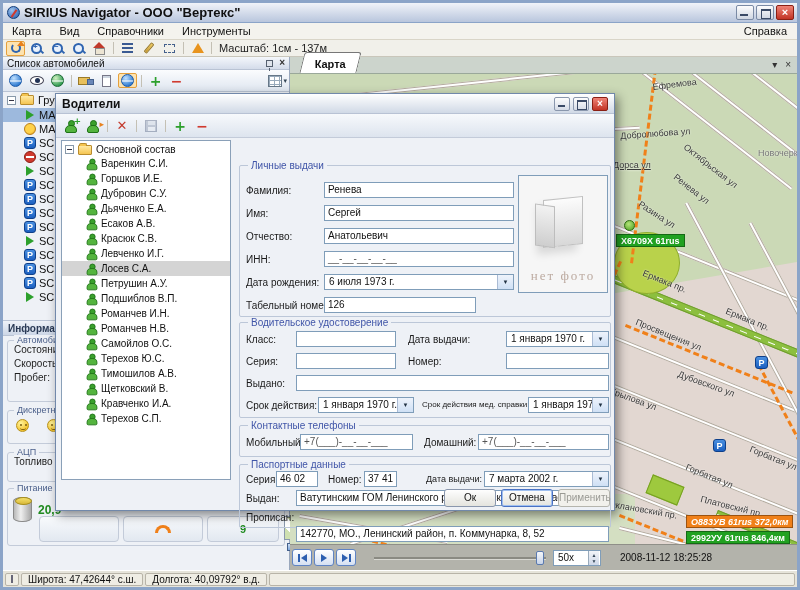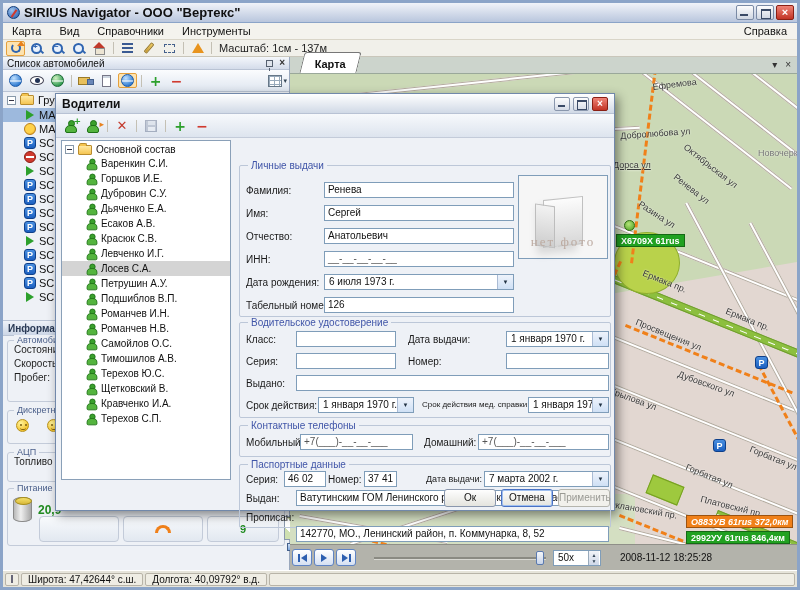--- a/index.html
+++ b/index.html
@@ -194,21 +194,21 @@
   .drow .person{transform:scale(.9);}
 
   .form{position:absolute;left:0;top:44px;width:560px;height:374px;font-size:10px;}
   .grp{position:absolute;border:1px solid #bcc7d8;border-radius:2px;}
   .grp-cap{position:absolute;top:-6px;left:8px;background:#eef1f6;padding:0 3px;font-size:10px;color:#4055a8;white-space:nowrap;}
   .flbl{position:absolute;color:#1a1a1a;white-space:nowrap;}
   .tb{position:absolute;height:16px;background:#fff;border:1px solid #7f9db9;font-size:10px;line-height:14px;padding:0 3px;white-space:nowrap;overflow:hidden;}
   .dsel{position:absolute;height:16px;background:#fff;border:1px solid #7f9db9;font-size:10px;line-height:14px;padding:0 18px 0 4px;white-space:nowrap;overflow:hidden;}
   .dsel::after{content:"▼";position:absolute;right:0;top:0;width:15px;height:14px;background:linear-gradient(#eef3fb,#cfe0f5);
                border-left:1px solid #aabbd4;font-size:6px;line-height:14px;text-align:center;color:#234;}
-  .photo{position:absolute;left:462px;top:37px;width:90px;height:84px;background:#f6f6f6;border:1px solid #7f9db9;}
+  .photo{position:absolute;left:462px;top:37px;width:90px;height:118px;background:#f6f6f6;border:1px solid #7f9db9;}
   .photo .fold{position:absolute;left:24px;top:22px;width:40px;height:48px;background:linear-gradient(#fcfcfc,#d8d8d8);
                border:1px solid #c0c0c0;transform:skewY(-6deg);box-shadow:-6px 6px 8px rgba(0,0,0,.12);}
   .photo .fold::before{content:"";position:absolute;left:-9px;top:4px;width:18px;height:40px;background:linear-gradient(#f2f2f2,#cecece);border:1px solid #bdbdbd;transform:skewY(14deg);}
   .nophoto{position:absolute;left:0;bottom:8px;width:100%;text-align:center;color:#bcaaa0;
            font-family:"Liberation Serif",serif;font-size:13px;letter-spacing:2px;}
   .okbtn{position:absolute;height:18px;border:1px solid #8a97ad;border-radius:3px;background:linear-gradient(#fefefe,#e4e4de);
          font-size:10px;text-align:center;line-height:16px;}
   .okbtn.focus{border-color:#4a72c4;box-shadow:inset 0 0 0 1px #a0c0f0;}
   .okbtn.disabled{color:#9a9a94;border-color:#b5b5ad;background:#f2f1ec;}
 </style>
@@ -623,25 +623,25 @@
           <div class="drow">
           <span class="person"></span>
           <span>Романчев Н.В.</span>
         </div>
           <div class="drow">
           <span class="person"></span>
           <span>Самойлов О.С.</span>
         </div>
           <div class="drow">
           <span class="person"></span>
+          <span>Терехов Ю.С.</span>
+        </div>
+          <div class="drow">
+          <span class="person"></span>
           <span>Тимошилов А.В.</span>
-        </div>
-          <div class="drow">
-          <span class="person"></span>
-          <span>Терехов Ю.С.</span>
         </div>
           <div class="drow">
           <span class="person"></span>
           <span>Щетковский В.</span>
         </div>
           <div class="drow">
           <span class="person"></span>
           <span>Кравченко И.А.</span>
         </div>
           <div class="drow">
@@ -660,21 +660,21 @@
       <div class="tb" style="left:268px;top:44px;width:190px">Ренева</div>
       <span class="flbl" style="left:190px;top:70px">Имя:</span>
       <div class="tb" style="left:268px;top:67px;width:190px">Сергей</div>
       <span class="flbl" style="left:190px;top:93px">Отчество:</span>
       <div class="tb" style="left:268px;top:90px;width:190px">Анатольевич</div>
       <span class="flbl" style="left:190px;top:116px">ИНН:</span>
       <div class="tb" style="left:268px;top:113px;width:190px;color:#555">__-__-__-__-__</div>
       <span class="flbl" style="left:190px;top:139px">Дата рождения:</span>
       <div class="dsel" style="left:268px;top:136px;width:190px">6  июля  1973 г.</div>
       <span class="flbl" style="left:190px;top:162px">Табельный номер:</span>
-      <div class="tb" style="left:268px;top:159px;width:190px">126</div>
+      <div class="tb" style="left:268px;top:159px;width:152px">126</div>
       <div class="photo">
         <span class="fold"></span>
         <span class="nophoto">нет фото</span>
       </div>
 
       <div class="grp" style="left:183px;top:184px;width:372px;height:96px">
         <span class="grp-cap">Водительское удостоверение</span>
       </div>
       <span class="flbl" style="left:190px;top:196px">Класс:</span>
       <div class="tb" style="left:240px;top:193px;width:100px"></div>
@@ -696,21 +696,21 @@
       </div>
       <span class="flbl" style="left:190px;top:299px">Мобильный:</span>
       <div class="tb" style="left:244px;top:296px;width:113px;color:#555">+7(___)-__-__-___</div>
       <span class="flbl" style="left:368px;top:299px">Домашний:</span>
       <div class="tb" style="left:422px;top:296px;width:131px;color:#555">+7(___)-__-__-___</div>
 
       <div class="grp" style="left:183px;top:326px;width:372px;height:64px">
         <span class="grp-cap">Паспортные данные</span>
       </div>
       <span class="flbl" style="left:190px;top:336px">Серия:</span>
-      <div class="tb" style="left:228px;top:333px;width:42px">46 02</div>
+      <div class="tb" style="left:220px;top:333px;width:42px">46 02</div>
       <span class="flbl" style="left:272px;top:336px">Номер:</span>
       <div class="tb" style="left:308px;top:333px;width:33px">37 41 28</div>
       <span class="flbl" style="left:370px;top:336px;font-size:9px">Дата выдачи:</span>
       <div class="dsel" style="left:428px;top:333px;width:125px">7  марта  2002 г.</div>
       <span class="flbl" style="left:190px;top:355px">Выдан:</span>
       <div class="tb" style="left:240px;top:352px;width:313px">Ватутинским ГОМ Ленинского района Московской области</div>
       <span class="flbl" style="left:190px;top:374px">Прописан:</span>
       <div class="tb" style="left:240px;top:388px;width:313px">142770, МО., Ленинский район, п. Коммунарка, 8, 52</div>
     </div>
 

